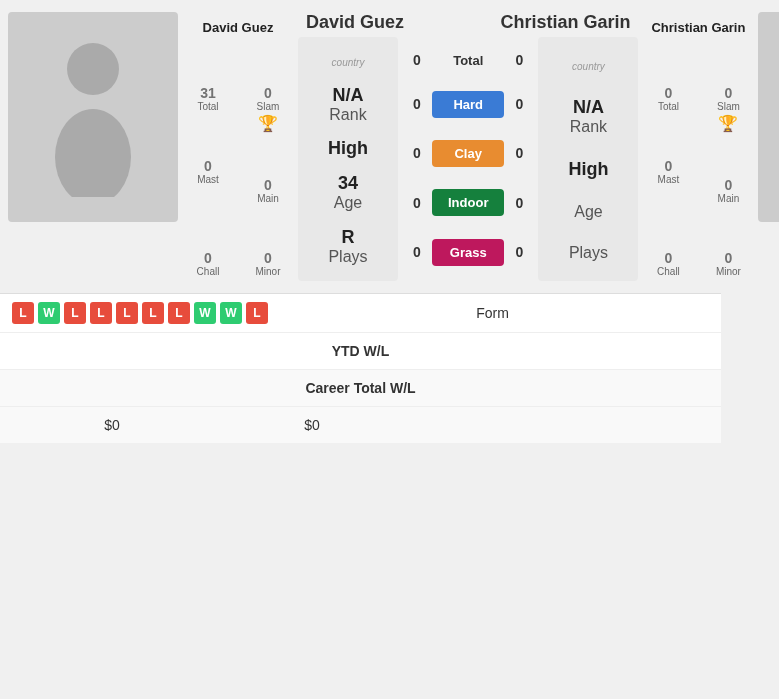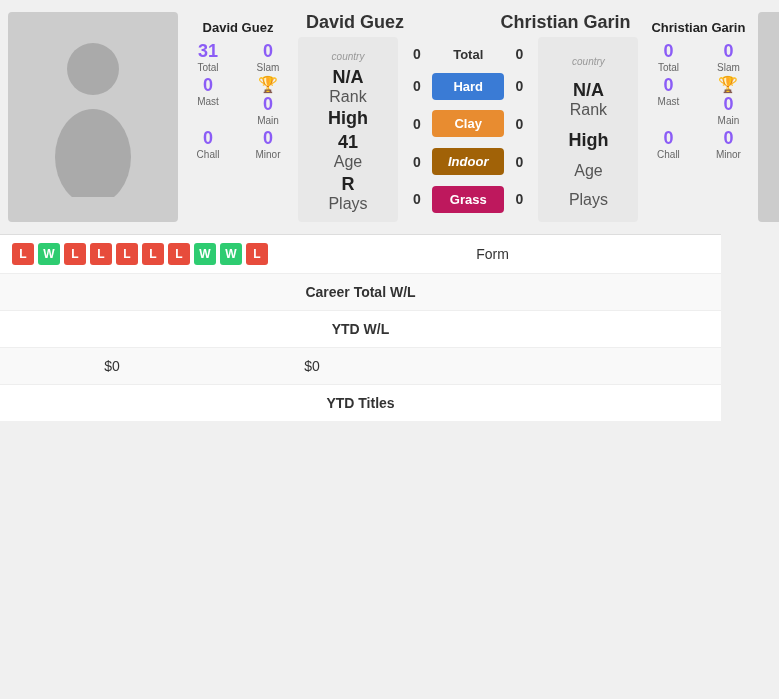--- a/index.html
+++ b/index.html
@@ -71,23 +71,24 @@
       grid-template-columns: 1fr 1fr;
       gap: 2px 8px;
       margin-top: 6px;
       width: 100%;
       padding: 0 4px;
     }
     .stat-cell {
       text-align: center;
     }
     .stat-value {
-      font-size: 18px;
-      font-weight: bold;
-      color: #8b5cf6;
+      font-size: 14px;
+      font-weight: bold;
+      color: #737373;
+      margin-top: 44px;
     }
     .stat-label {
       font-size: 10px;
       color: #666;
     }
 
     .trophy-icon {
       color: #e8b800;
       font-size: 16px;
     }
@@ -183,21 +184,21 @@
       padding: 6px 16px;
       border-radius: 4px;
       color: #fff;
       font-size: 13px;
       font-weight: bold;
       cursor: pointer;
       border: none;
     }
     .surface-btn.hard { background: #3a7bd5; }
     .surface-btn.clay { background: #e88c30; text-align: center; }
-    .surface-btn.indoor { background: #a16207; font-style: italic; }
+    .surface-btn.indoor { background: #15803d; }
     .surface-btn.grass { background: #be185d; }
 
     
     .form-section {
       background: #fff;
       border-top: 1px solid #ddd;
       display: flex;
       align-items: center;
       padding: 8px 12px;
       gap: 8px;
@@ -326,21 +327,21 @@
             <span class="country-text">country</span>
           </div>
           <div class="stat-block">
             <div class="value">N/A</div>
             <div class="label">Rank</div>
           </div>
           <div class="stat-block">
             <div class="value">High</div>
           </div>
           <div class="stat-block">
-            <div class="value">41</div>
+            <div class="value">34</div>
             <div class="label">Age</div>
           </div>
           <div class="stat-block">
             <div class="value">R</div>
             <div class="label">Plays</div>
           </div>
         </div>
 
         <div class="surfaces-center">
 
@@ -443,34 +444,29 @@
         <span class="form-badge L">L</span>
         <span class="form-badge L">L</span>
         <span class="form-badge W">W</span>
         <span class="form-badge W">W</span>
         <span class="form-badge L">L</span>
       </div>
     <div class="form-label">Form</div>
   </div>
 
   <div id="stats-rows-container">
+      <div class="stats-row white">
+      <div class="stats-row-left"></div>
+      <div class="stats-row-label">YTD W/L</div>
+      <div class="stats-row-right"></div>
+    </div>
       <div class="stats-row shaded">
       <div class="stats-row-left"></div>
       <div class="stats-row-label">Career Total W/L</div>
       <div class="stats-row-right"></div>
     </div>
-      <div class="stats-row white">
-      <div class="stats-row-left"></div>
-      <div class="stats-row-label">YTD W/L</div>
-      <div class="stats-row-right"></div>
-    </div>
       <div class="stats-row shaded">
       <div class="stats-row-left">$0</div>
       <div class="stats-row-right">$0</div>
     </div>
-      <div class="stats-row white">
-      <div class="stats-row-left"></div>
-      <div class="stats-row-label">YTD Titles</div>
-      <div class="stats-row-right"></div>
-    </div>
     </div>
 
 </div>
 
 </body></html>

